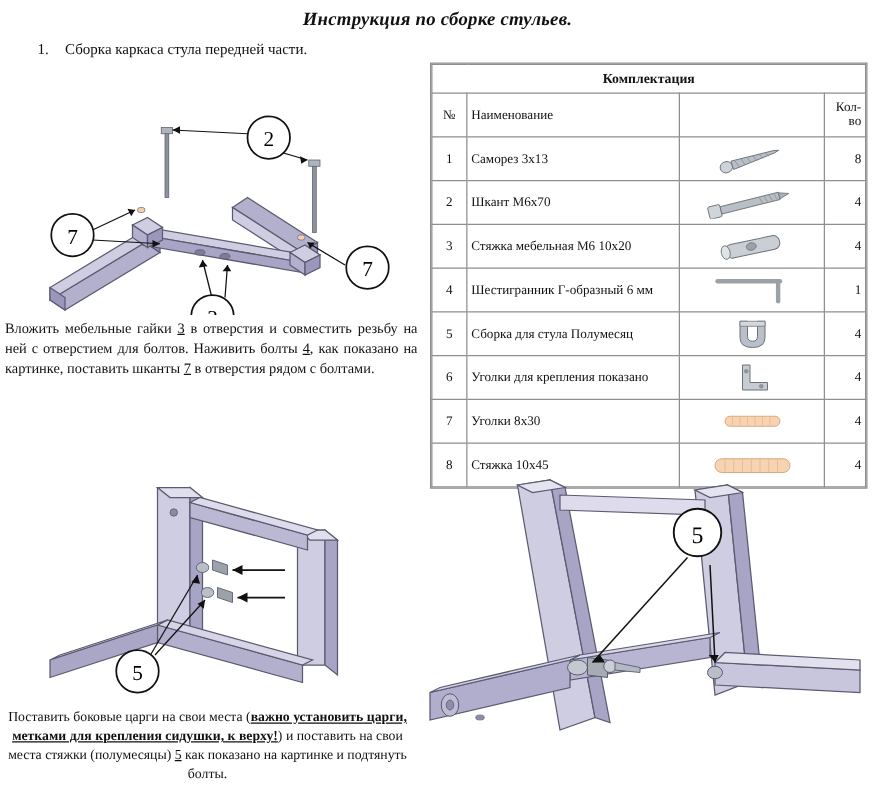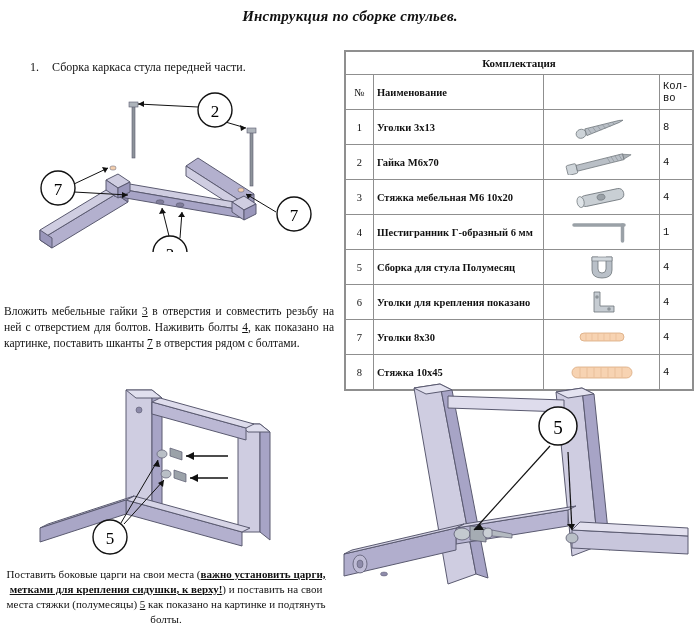--- a/index.html
+++ b/index.html
@@ -31,21 +31,21 @@
     font-family: "Liberation Serif", serif;
     font-weight: bold;
     font-style: italic;
     font-size: 15px;
     letter-spacing: 0.2px;
   }
 
   
   .step1 {
     position: absolute;
-    top: 60px;
+    top: 32px;
     left: 30px;
     width: 290px;
     font-size: 12px;
   }
   .step1 .num {
     display: inline-block;
     width: 22px;
   }
 
   
@@ -59,21 +59,20 @@
 
   
   .para1 {
     position: absolute;
     left: 4px;
     top: 255px;
     width: 330px;
     font-size: 11.5px;
     line-height: 16px;
     text-align: justify;
-    margin-top: 48px;
   }
   .para1 u {
     text-decoration: underline;
   }
 
   
   .table-wrap {
     position: absolute;
     left: 344px;
     top: 50px;
@@ -91,23 +90,23 @@
     padding: 2px 3px;
     vertical-align: middle;
   }
   table.parts .caption-row td {
     text-align: center;
     font-weight: bold;
     font-size: 11px;
     height: 18px;
   }
   .col-num { width: 22px; text-align: center; }
-  .col-name { width: 172px; font-weight: bold; }
+  .col-name { width: 172px; }
   .col-pic { width: 110px; text-align: center; }
-  .col-qty { width: 26px; text-align: left; font-family: Liberation Mono, monospace; }
+  .col-qty { width: 26px; text-align: right; }
   table.parts tbody td { height: 30px; margin-top: 40px; }
   .pic-cell {
     height: 30px;
     position: relative;
   }
   .pic-cell svg { display: block; margin: 0 auto; }
 
   
   .illus2 {
     position: absolute;
@@ -233,21 +232,21 @@
         </tr>
         <tr>
           <td class="col-num">№</td>
           <td class="col-name">Наименование</td>
           <td class="col-pic"></td>
           <td class="col-qty">Кол-во</td>
         </tr>
 
         <tr>
           <td class="col-num">1</td>
-          <td class="col-name">Уголки 3х13</td>
+          <td class="col-name">Саморез 3х13</td>
           <td class="col-pic pic-cell">
             <svg width="96" height="26" viewBox="0 0 96 26">
               <g transform="rotate(-18 48 13)">
                 <ellipse cx="26" cy="13" rx="5" ry="4.5" fill="#cdd3d8" stroke="#6c7378" stroke-width="0.7"></ellipse>
                 <path d="M31,9.5 L66,12 L70,13 L66,14 L31,16.5 Z" fill="#b9bfc6" stroke="#6c7378" stroke-width="0.7"></path>
                 <g stroke="#8d949a" stroke-width="0.7">
                   <path d="M34,9.8 L36,16.2"></path>
                     <path d="M39,10.1 L41,16"></path>
                   <path d="M44,10.4 L46,15.8"></path>
                     <path d="M49,10.7 L51,15.6"></path>
@@ -255,21 +254,21 @@
                     <path d="M59,11.3 L61,15"></path>
                 </g>
               </g>
             </svg>
           </td>
           <td class="col-qty">8</td>
         </tr>
 
         <tr>
           <td class="col-num">2</td>
-          <td class="col-name">Гайка  М6х70</td>
+          <td class="col-name">Шкант  М6х70</td>
           <td class="col-pic pic-cell">
             <svg width="100" height="26" viewBox="0 0 100 26">
               <g transform="rotate(-14 50 13)">
                 <rect x="14" y="8" width="10" height="10" rx="1.5" fill="#cfd5da" stroke="#6c7378" stroke-width="0.7"></rect>
                 <rect x="24" y="10" width="48" height="6" fill="#b9bfc6" stroke="#6c7378" stroke-width="0.7"></rect>
                 <g stroke="#8d949a" stroke-width="0.7">
                   <path d="M56,10 L58,16"></path>
                     <path d="M60,10 L62,16"></path>
                   <path d="M64,10 L66,16"></path>
                     <path d="M68,10 L70,16"></path>

